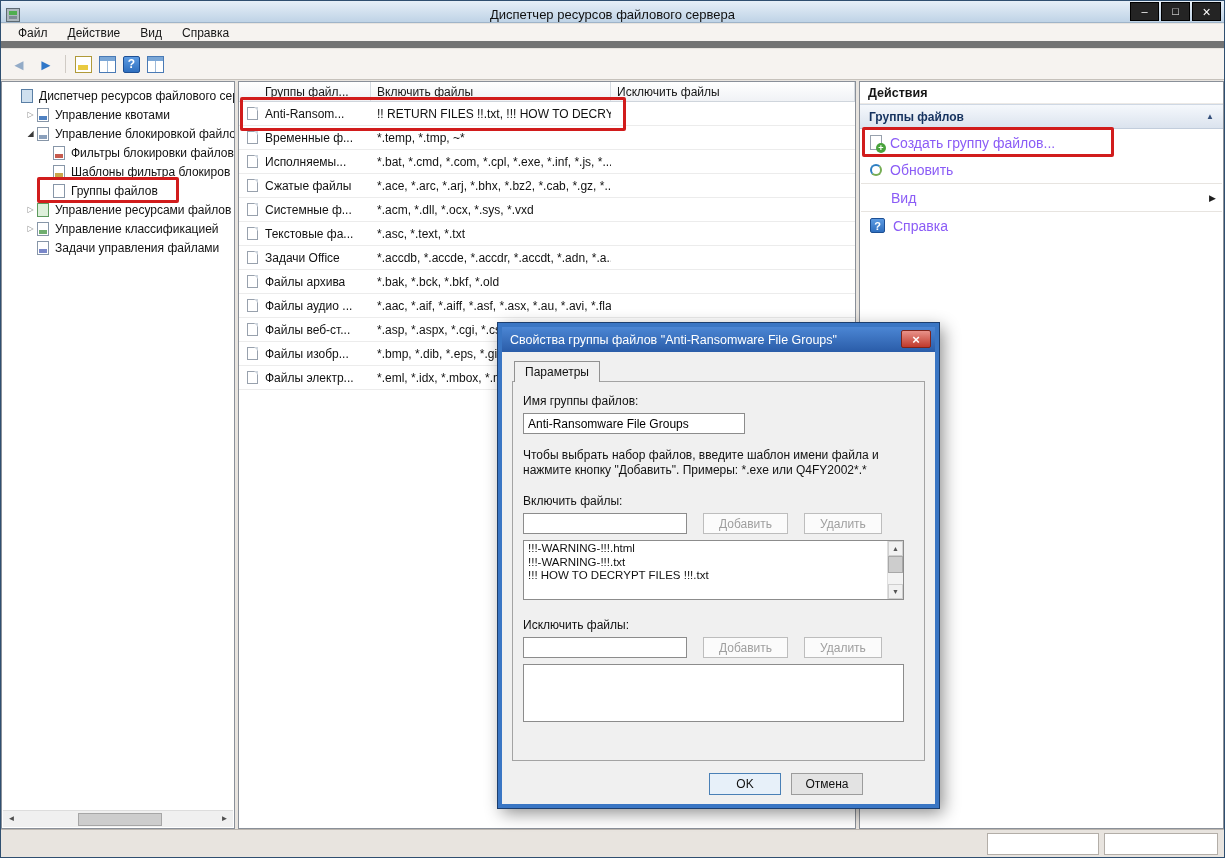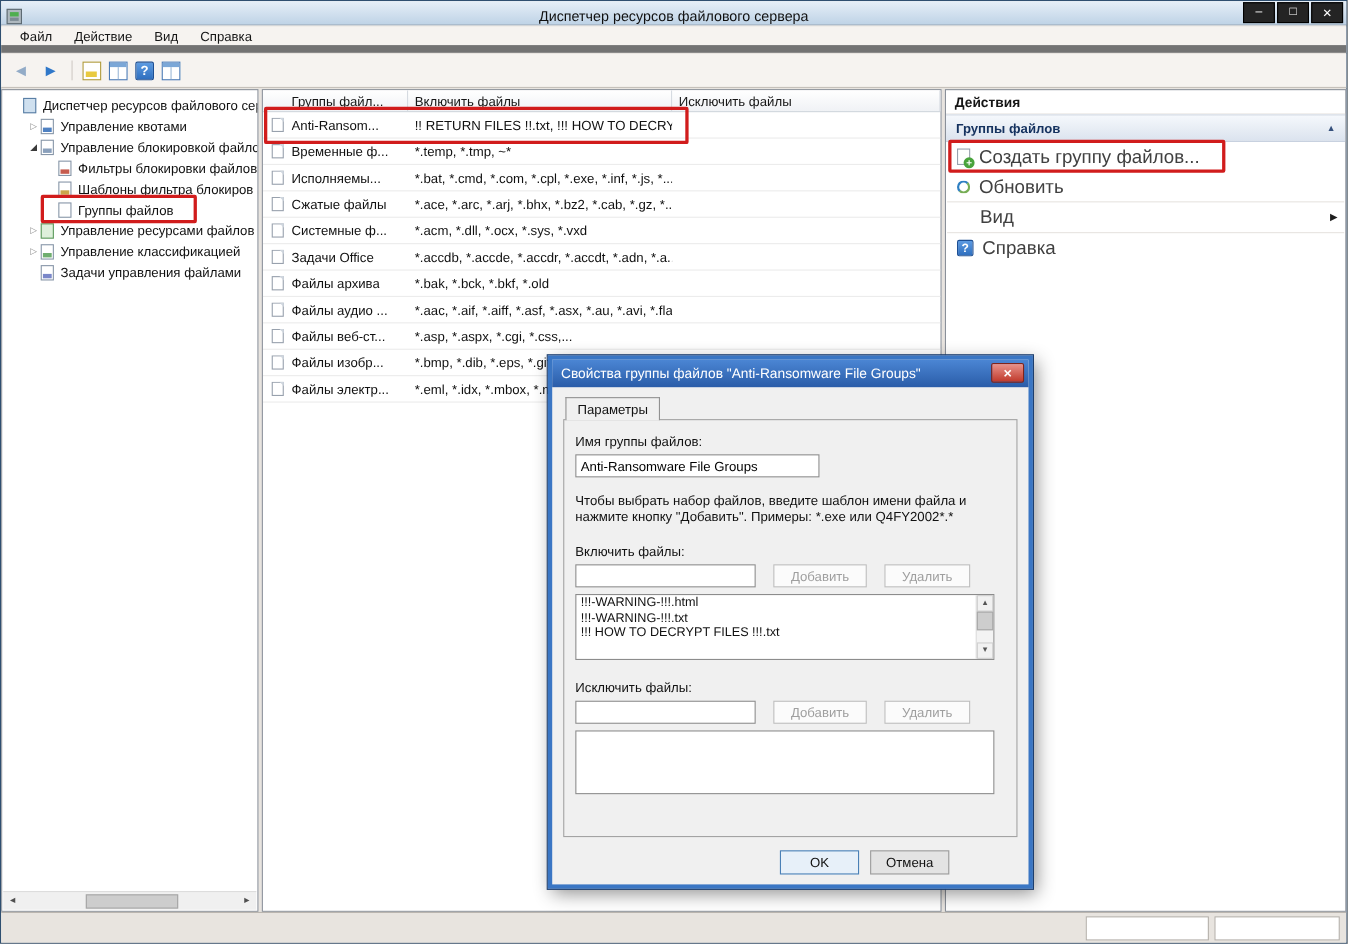--- a/index.html
+++ b/index.html
@@ -80,21 +80,21 @@
   .doc::after{content:"";position:absolute;right:-1px;top:-1px;width:0;height:0;
     border-style:solid;border-width:0 4px 4px 0;border-color:transparent #cfd6de transparent transparent}
   .lp-c1 .doc{margin:0 7px 0 8px}
 
   .actions-panel{position:absolute;left:858px;top:80px;right:0;bottom:28px;background:#fff;border:1px solid #8a9099;overflow:hidden}
   .act-title{height:22px;line-height:22px;padding-left:8px;font-size:12.5px;font-weight:bold;color:#161616;border-bottom:1px solid #ece9e5}
   .act-group{height:25px;display:flex;align-items:center;padding:0 9px;font-size:12px;font-weight:bold;color:#15325f;
     background:linear-gradient(#f5f8fc,#dbe3ee);border-top:1px solid #cfd8e4;border-bottom:1px solid #c2cddc}
   .collapse-arrow{margin-left:auto;font-size:8px;color:#35507c}
   .collapse-arrow::before{content:"▲"}
-  .act-item{height:27px;display:flex;align-items:center;padding-left:10px;font-size:17px;color:#404040;gap:8px}
+  .act-item{height:27px;display:flex;align-items:center;padding-left:10px;font-size:14px;color:#8b5cf6;gap:8px}
   .act-sep{height:1px;background:#e7e4e0;margin:0 1px}
   .aicon{position:relative;flex:none}
   .aicon.spacer{width:13px;height:15px}
   .aicon.create{width:12px;height:15px;background:#fff;border:1px solid #98a1ad}
   .aicon.create::after{content:"+";position:absolute;right:-5px;bottom:-4px;width:10px;height:10px;background:#49a33c;
     border-radius:50%;color:#fff;font-size:9px;line-height:10px;text-align:center;font-weight:bold}
   .aicon.refresh{width:12px;height:12px;border:2px solid #2e7fc2;border-radius:50%;border-right-color:#76ad54;border-bottom-color:#76ad54}
   .aicon.helpq{width:15px;height:15px;font-size:11px;line-height:14px}
   .submenu-arrow{margin-left:auto;margin-right:7px;font-size:9px;color:#1d1d1d}
   .submenu-arrow::before{content:"▶"}
@@ -281,20 +281,28 @@
           <div class="lp-c1">
             <span class="doc"></span>
             <span class="cell-text">Системные ф...</span>
           </div>
           <div class="lp-c2 cell-text">*.acm, *.dll, *.ocx, *.sys, *.vxd</div>
           <div class="lp-c3 cell-text"></div>
         </div>
         <div class="lp-row">
           <div class="lp-c1">
             <span class="doc"></span>
+            <span class="cell-text">Текстовые фа...</span>
+          </div>
+          <div class="lp-c2 cell-text">*.asc, *.text, *.txt</div>
+          <div class="lp-c3 cell-text"></div>
+        </div>
+        <div class="lp-row">
+          <div class="lp-c1">
+            <span class="doc"></span>
             <span class="cell-text">Задачи Office</span>
           </div>
           <div class="lp-c2 cell-text">*.accdb, *.accde, *.accdr, *.accdt, *.adn, *.a...</div>
           <div class="lp-c3 cell-text"></div>
         </div>
         <div class="lp-row">
           <div class="lp-c1">
             <span class="doc"></span>
             <span class="cell-text">Файлы архива</span>
           </div>

